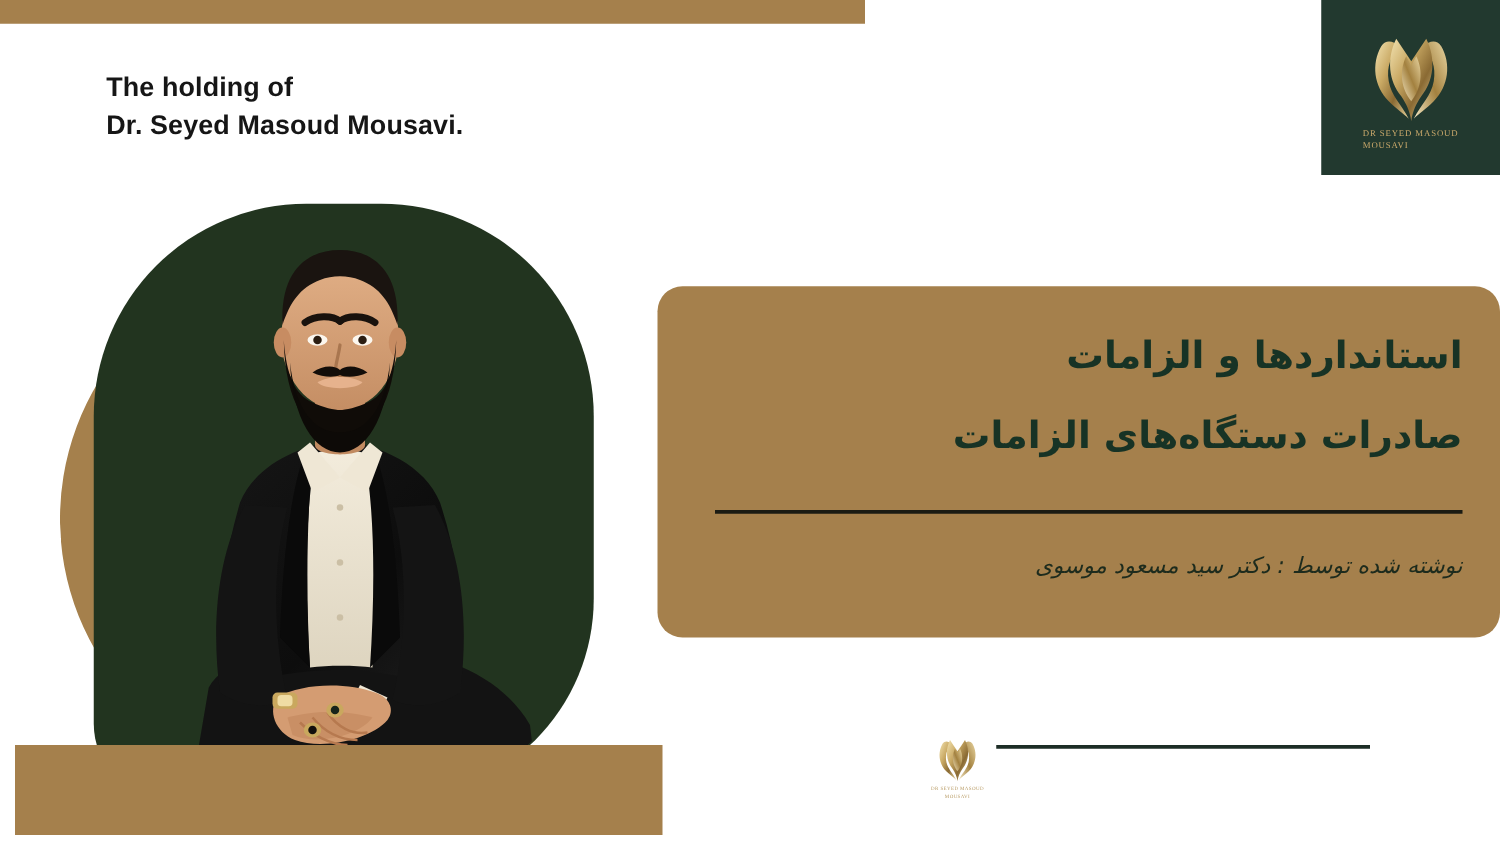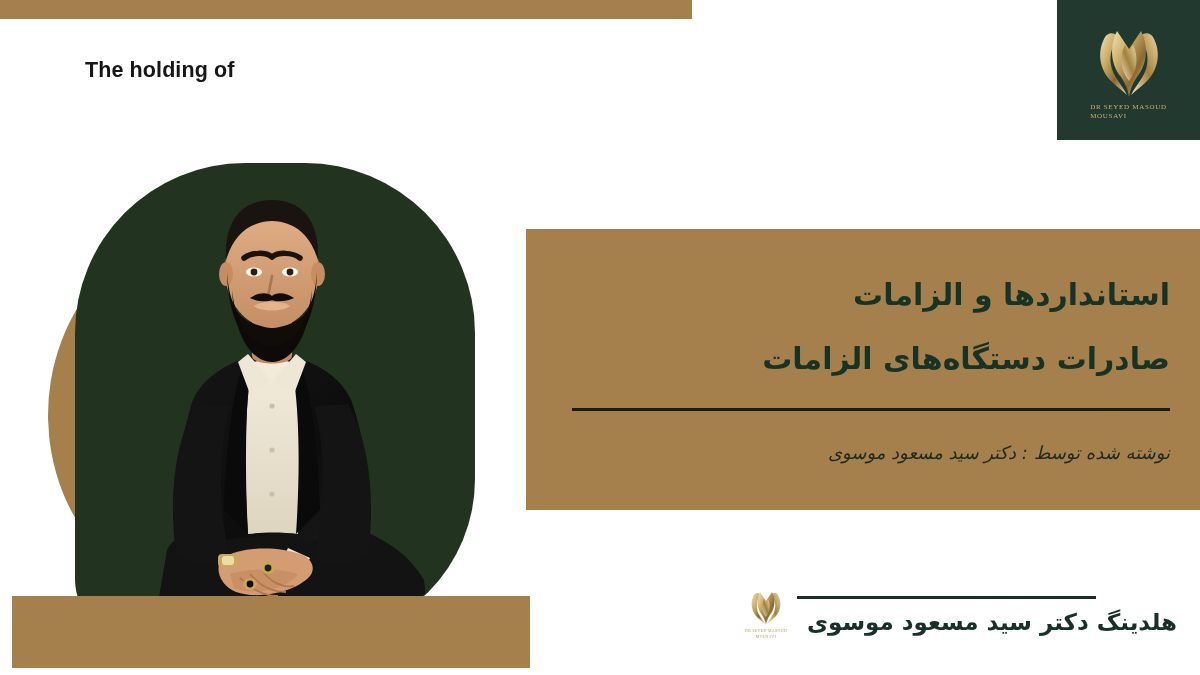--- a/index.html
+++ b/index.html
@@ -124,21 +124,22 @@
 
   
   .title-panel {
     position: absolute;
     left: 526px;
     top: 229px;
     width: 674px;
     height: 281px;
     background: #a5804c;
     box-sizing: border-box;
-    padding: 34px 30px 0 0;
+    padding: 24px 30px 0 0;
+    border-radius: 20px;
   }
   .title-panel .tline {
     direction: rtl;
     text-align: right;
     color: #173325;
     font-weight: bold;
     font-size: 30px;
     line-height: 64px;
     padding-right: 0;
   }
@@ -210,20 +211,21 @@
 </style>
 </head>
 <body>
 
 <div id="slide">
 
   <div class="top-gold-bar"></div>
 
   <div class="en-heading">
     <span class="l1">The holding of</span>
+    <span class="l2">Dr. Seyed Masoud Mousavi.</span>
   </div>
 
   <div class="logo-tile">
     <span class="mark">
       <svg viewBox="0 0 72 80" xmlns="http://www.w3.org/2000/svg" aria-hidden="true">
         <defs>
           <linearGradient id="g1" x1="0" y1="0" x2="1" y2="1">
             <stop offset="0%" stop-color="#f2e2b0"></stop>
             <stop offset="35%" stop-color="#c9a964"></stop>
             <stop offset="65%" stop-color="#8a6a33"></stop>
@@ -375,15 +377,14 @@
         </defs>
         <path d="M12 18 C4 32 6 50 18 62 C24 68 30 72 34 76 C28 64 20 58 18 46 C16 34 20 26 26 18 C22 14 16 12 12 18 Z" fill="url(#f1)"></path>
         <path d="M60 18 C68 32 66 50 54 62 C48 68 42 72 38 76 C44 64 52 58 54 46 C56 34 52 26 46 18 C50 14 56 12 60 18 Z" fill="url(#f2)"></path>
         <path d="M24 12 C16 28 18 46 28 58 C32 64 35 70 36 78 C37 70 40 64 44 58 C54 46 56 28 48 12 C44 18 40 24 36 30 C32 24 28 18 24 12 Z" fill="url(#f1)"></path>
         <path d="M32 26 C26 38 28 52 36 62 C44 52 46 38 40 26 C38 30 36 32 36 36 C36 32 34 30 32 26 Z" fill="url(#f2)"></path>
       </svg>
     </span>
     <span class="mark-caption">DR SEYED MASOUD
 MOUSAVI</span>
   </div>
-  <div class="footer-text">هلدینگ دکتر سید مسعود موسوی</div>
 
 </div>
 
 </body></html>

